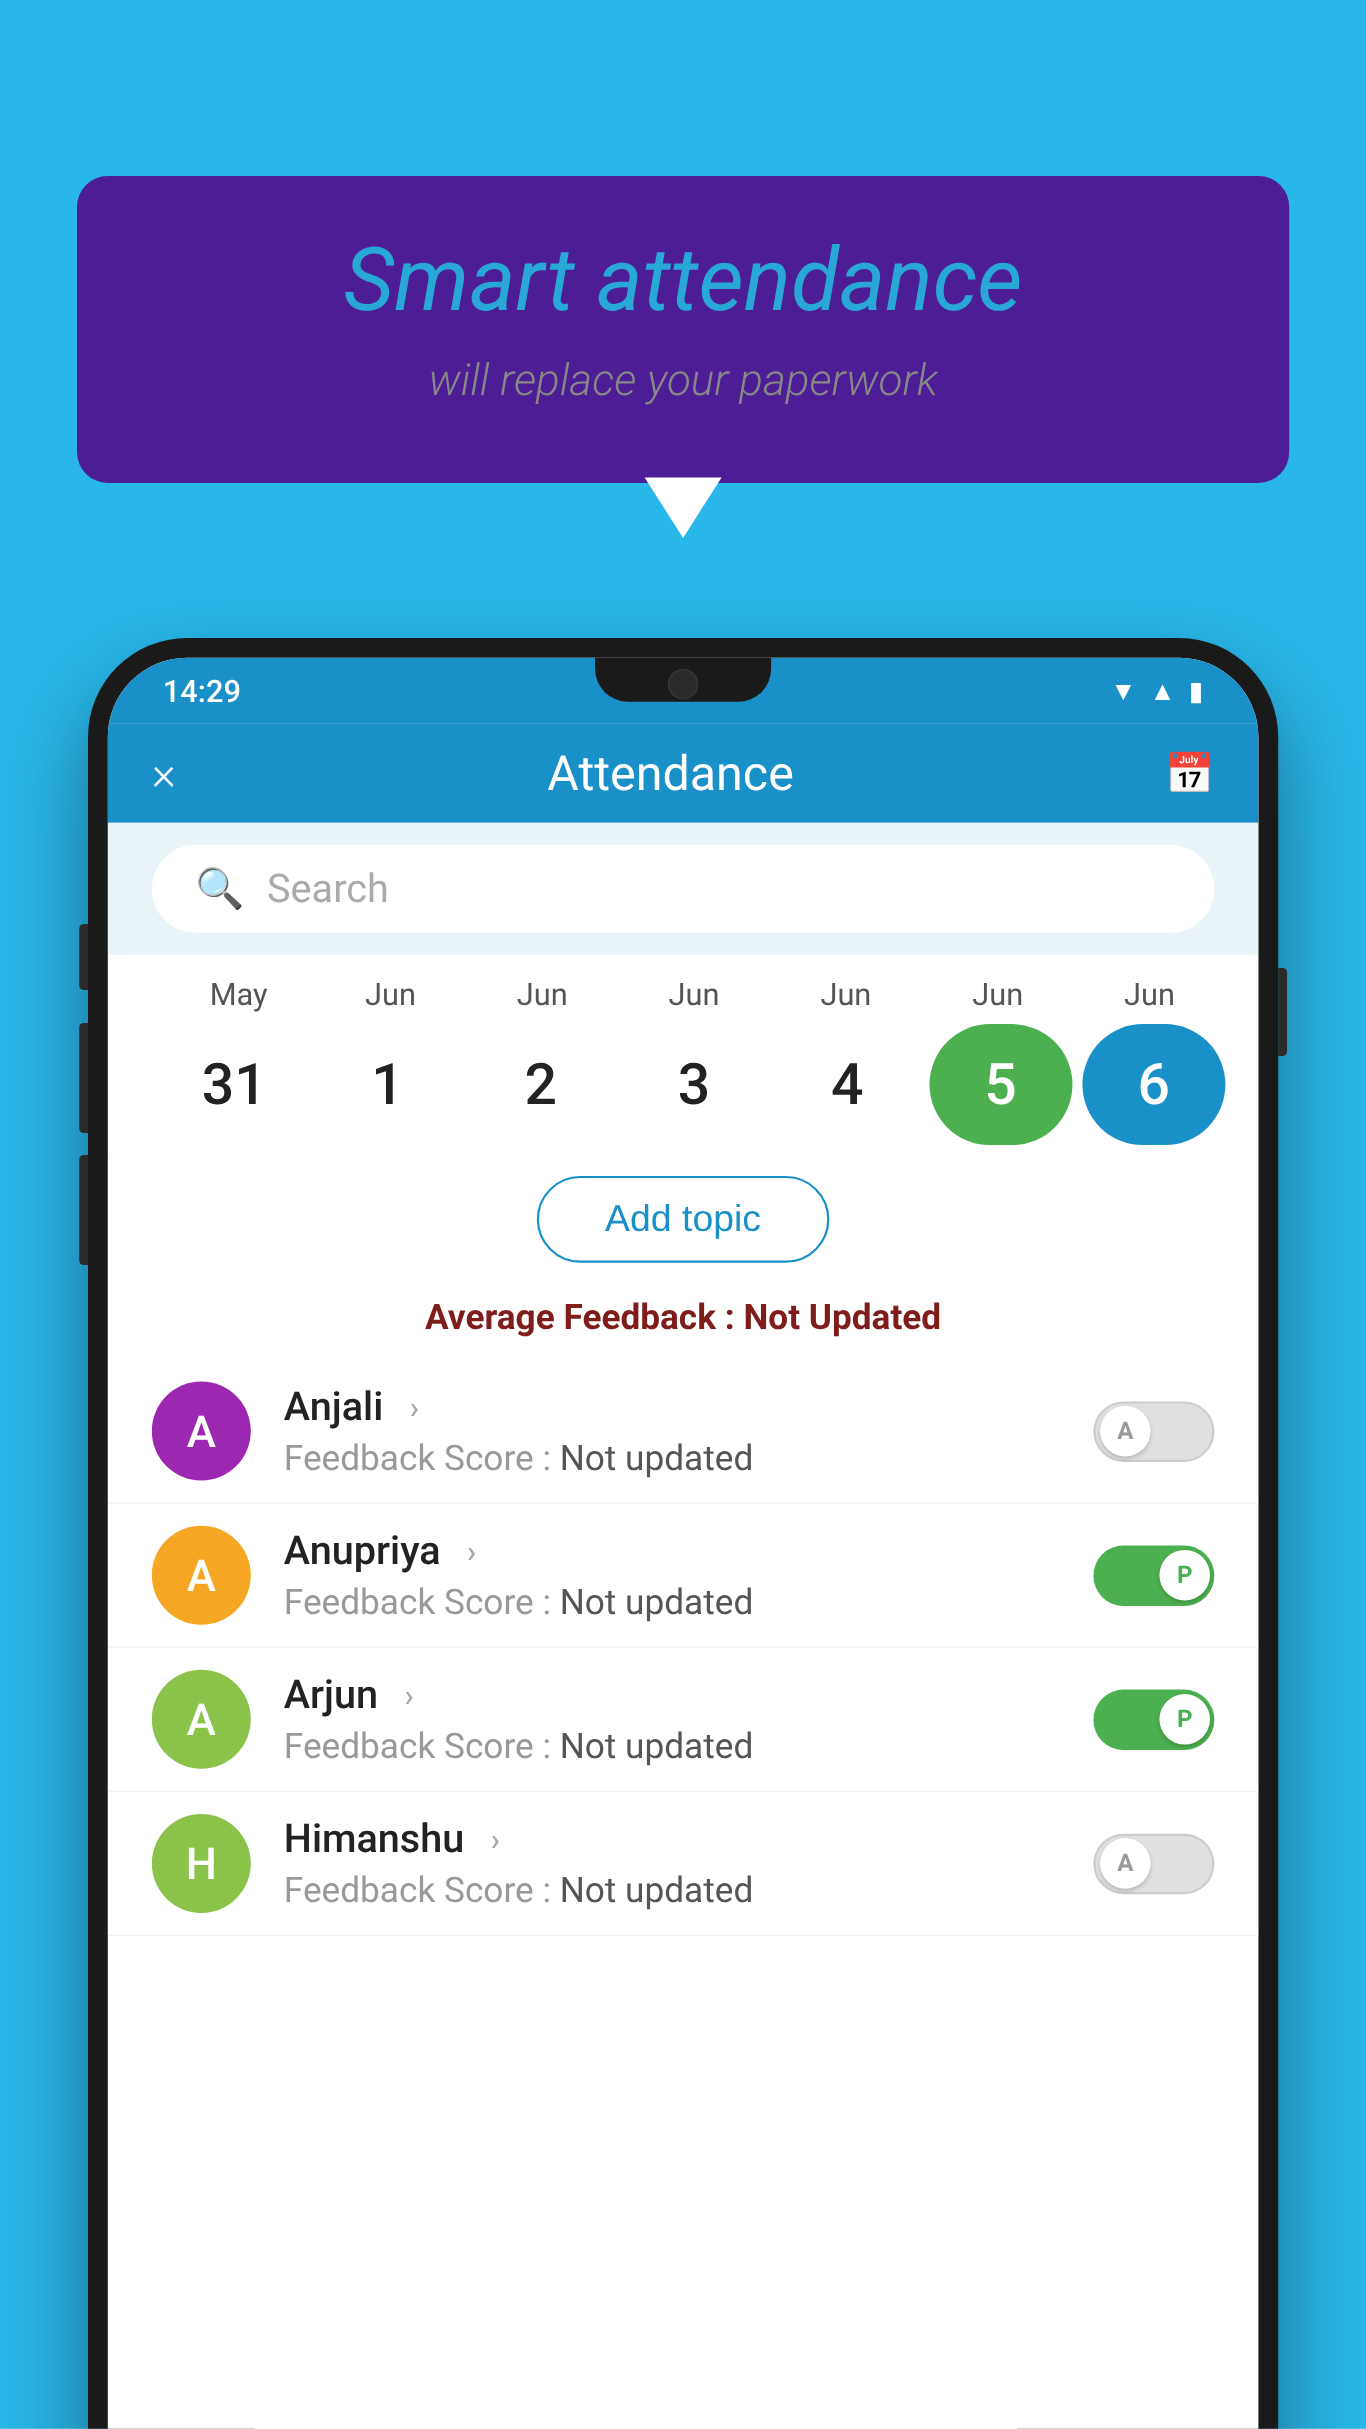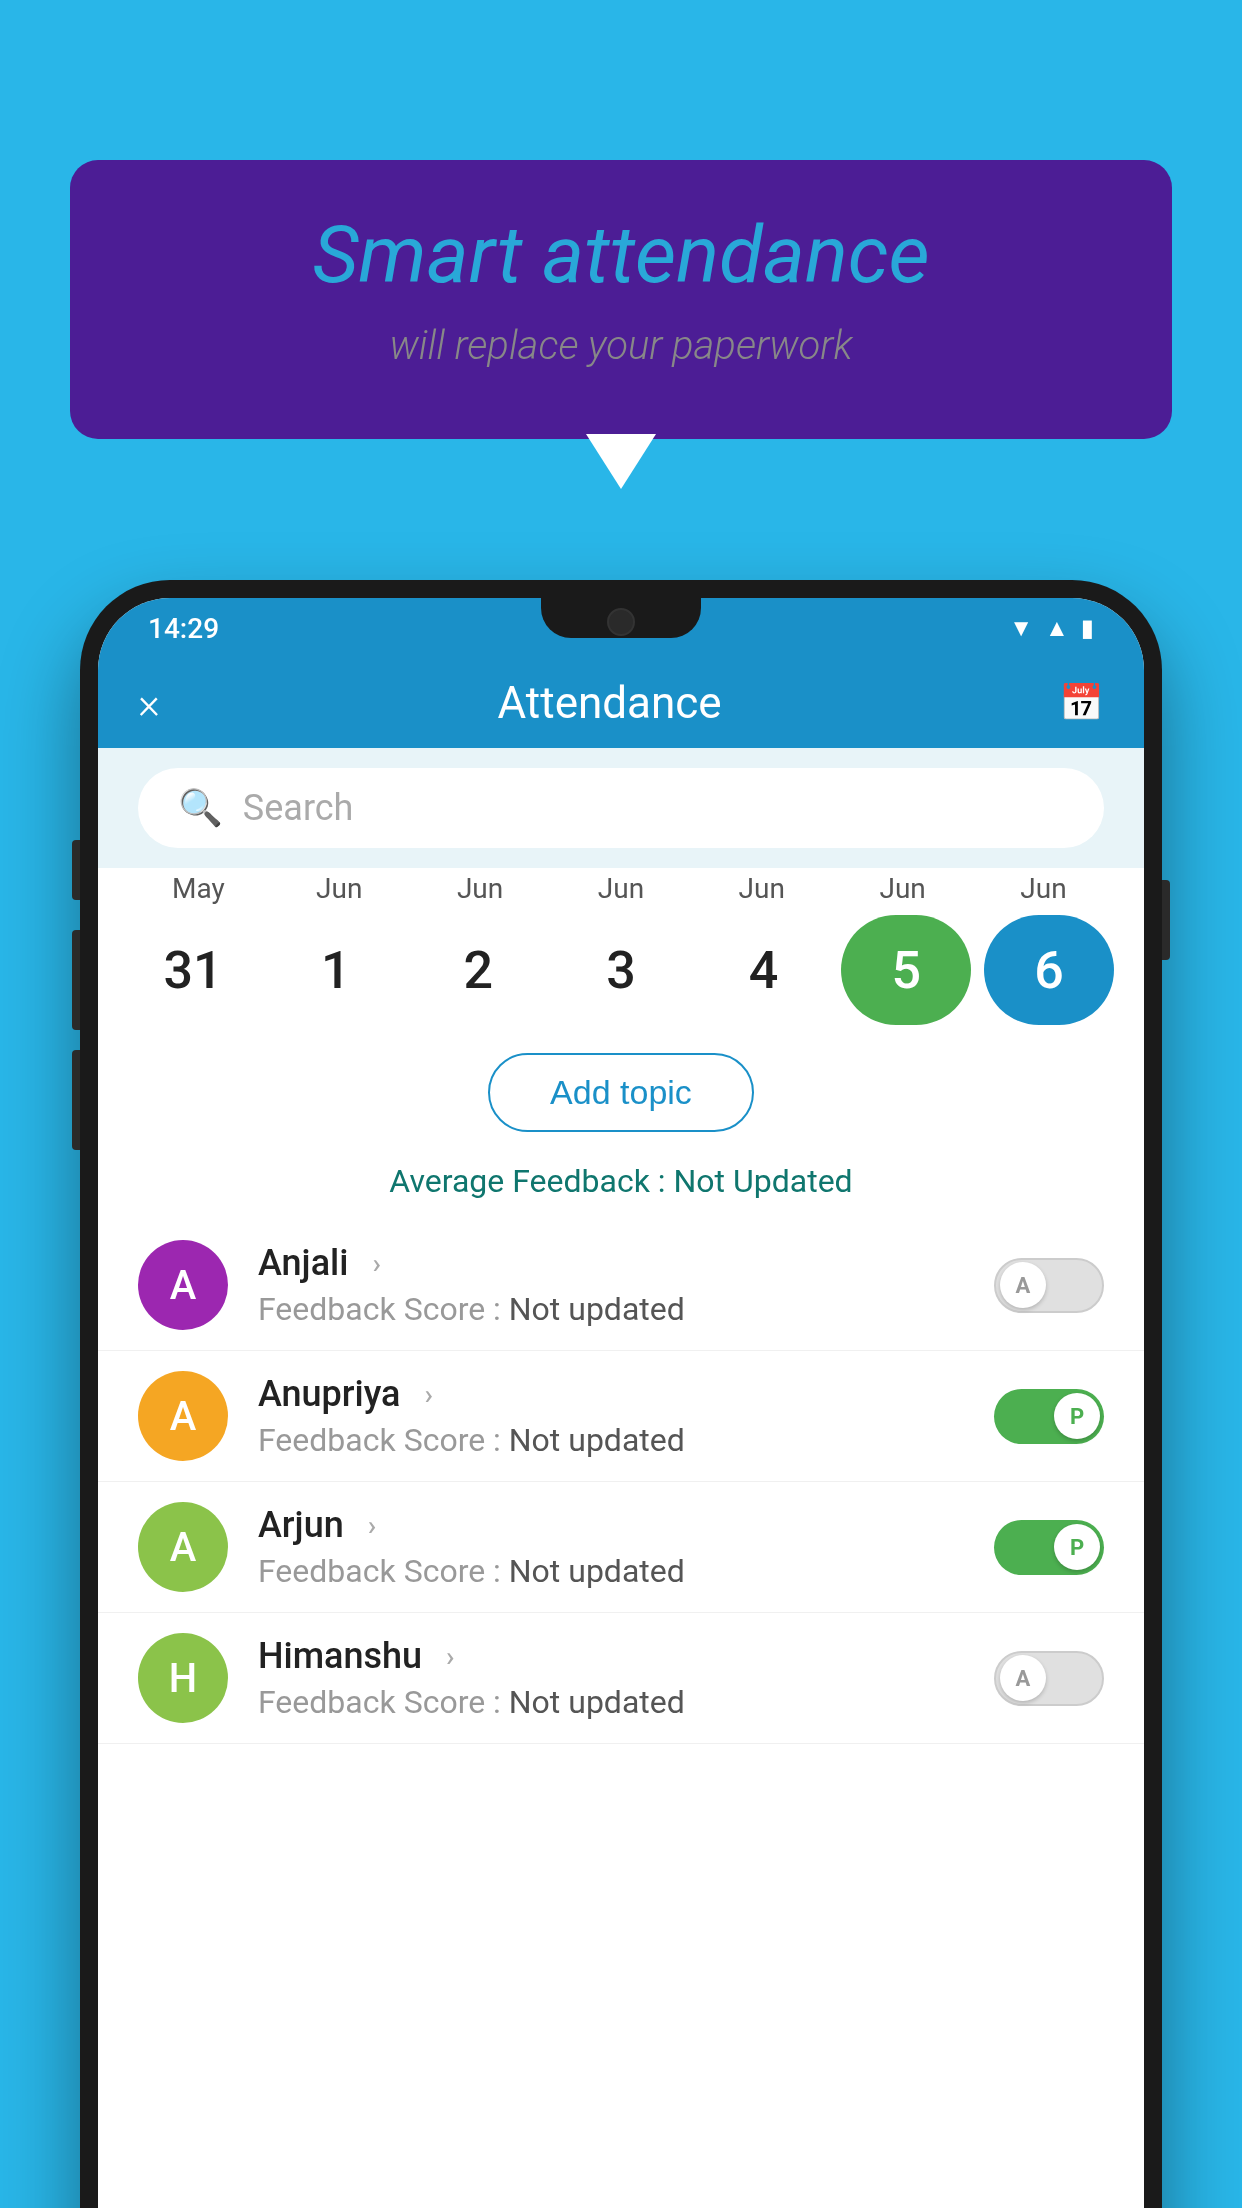--- a/index.html
+++ b/index.html
@@ -186,21 +186,22 @@
     }
 
     .search-text {
       color: #aaa;
       font-size: 36px;
     }
 
     
     .calendar-strip {
       background: white;
-      padding: 4px 0 10px;
+      padding: 20px 0 10px;
+      margin-left: 20px;
     }
 
     .calendar-months {
       display: flex;
       justify-content: space-around;
       padding: 0 30px;
       margin-bottom: 10px;
     }
 
     .month-label {
@@ -269,22 +270,22 @@
     
     .avg-feedback {
       background: white;
       text-align: center;
       padding: 10px 0 20px;
       font-size: 32px;
       color: #888;
     }
 
     .avg-feedback span {
-      color: #0f766e;
-      font-weight: 400;
+      color: #7f1d1d;
+      font-weight: 700;
     }
 
     
     .student-list {
       background: white;
     }
 
     .student-item {
       display: flex;
       align-items: center;

